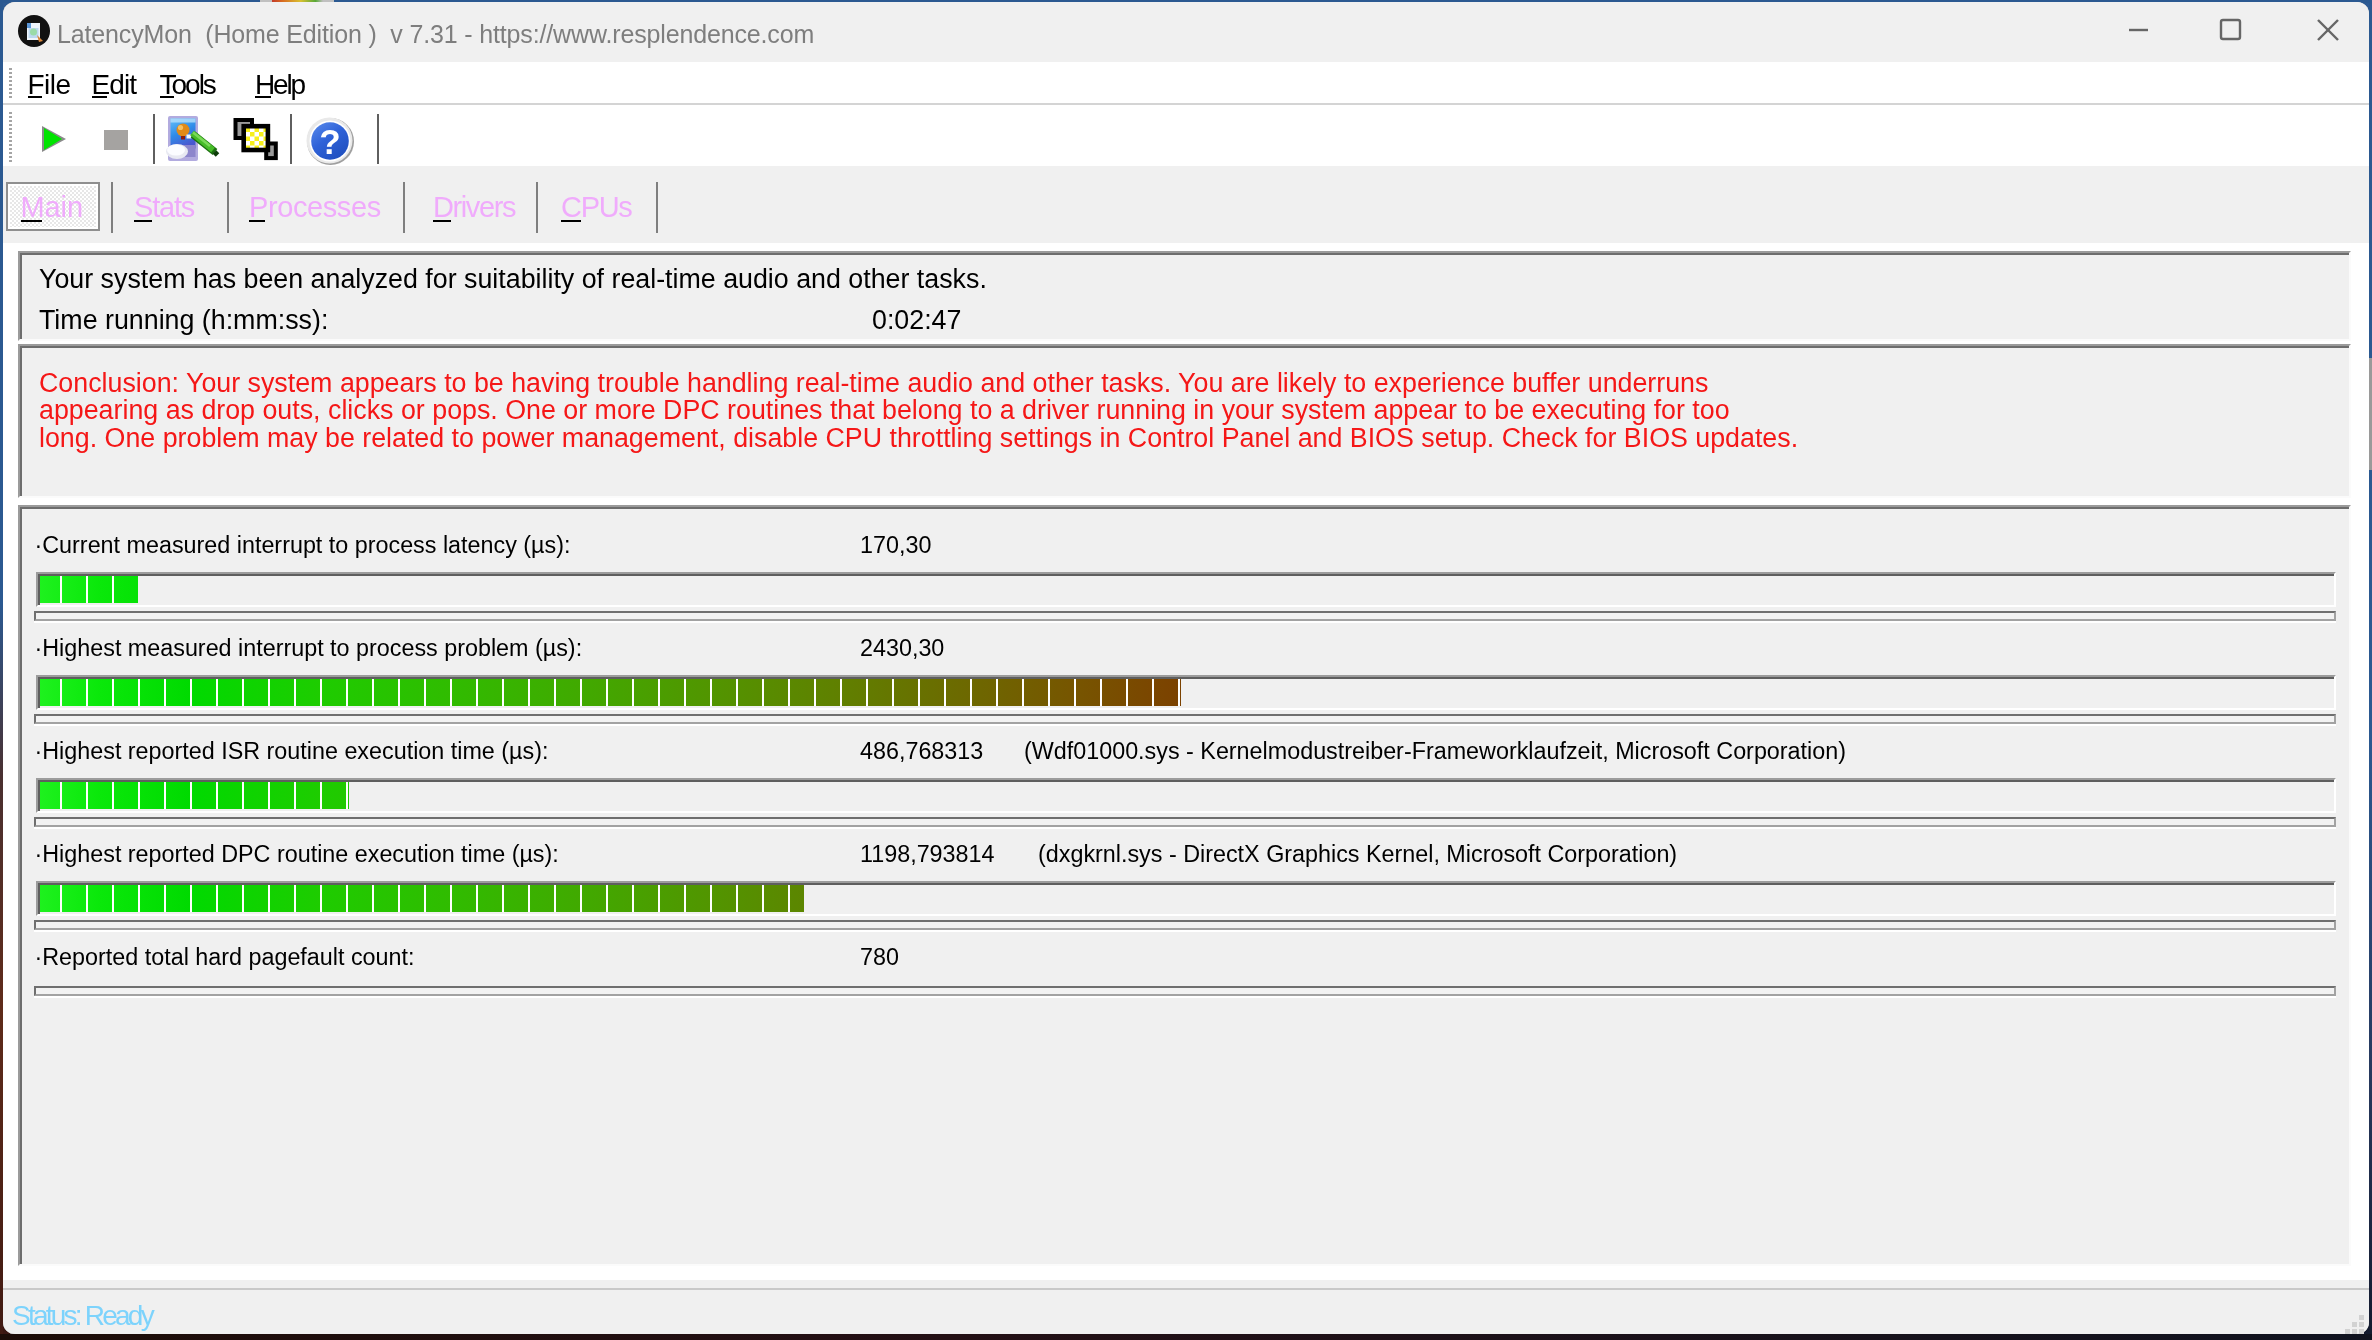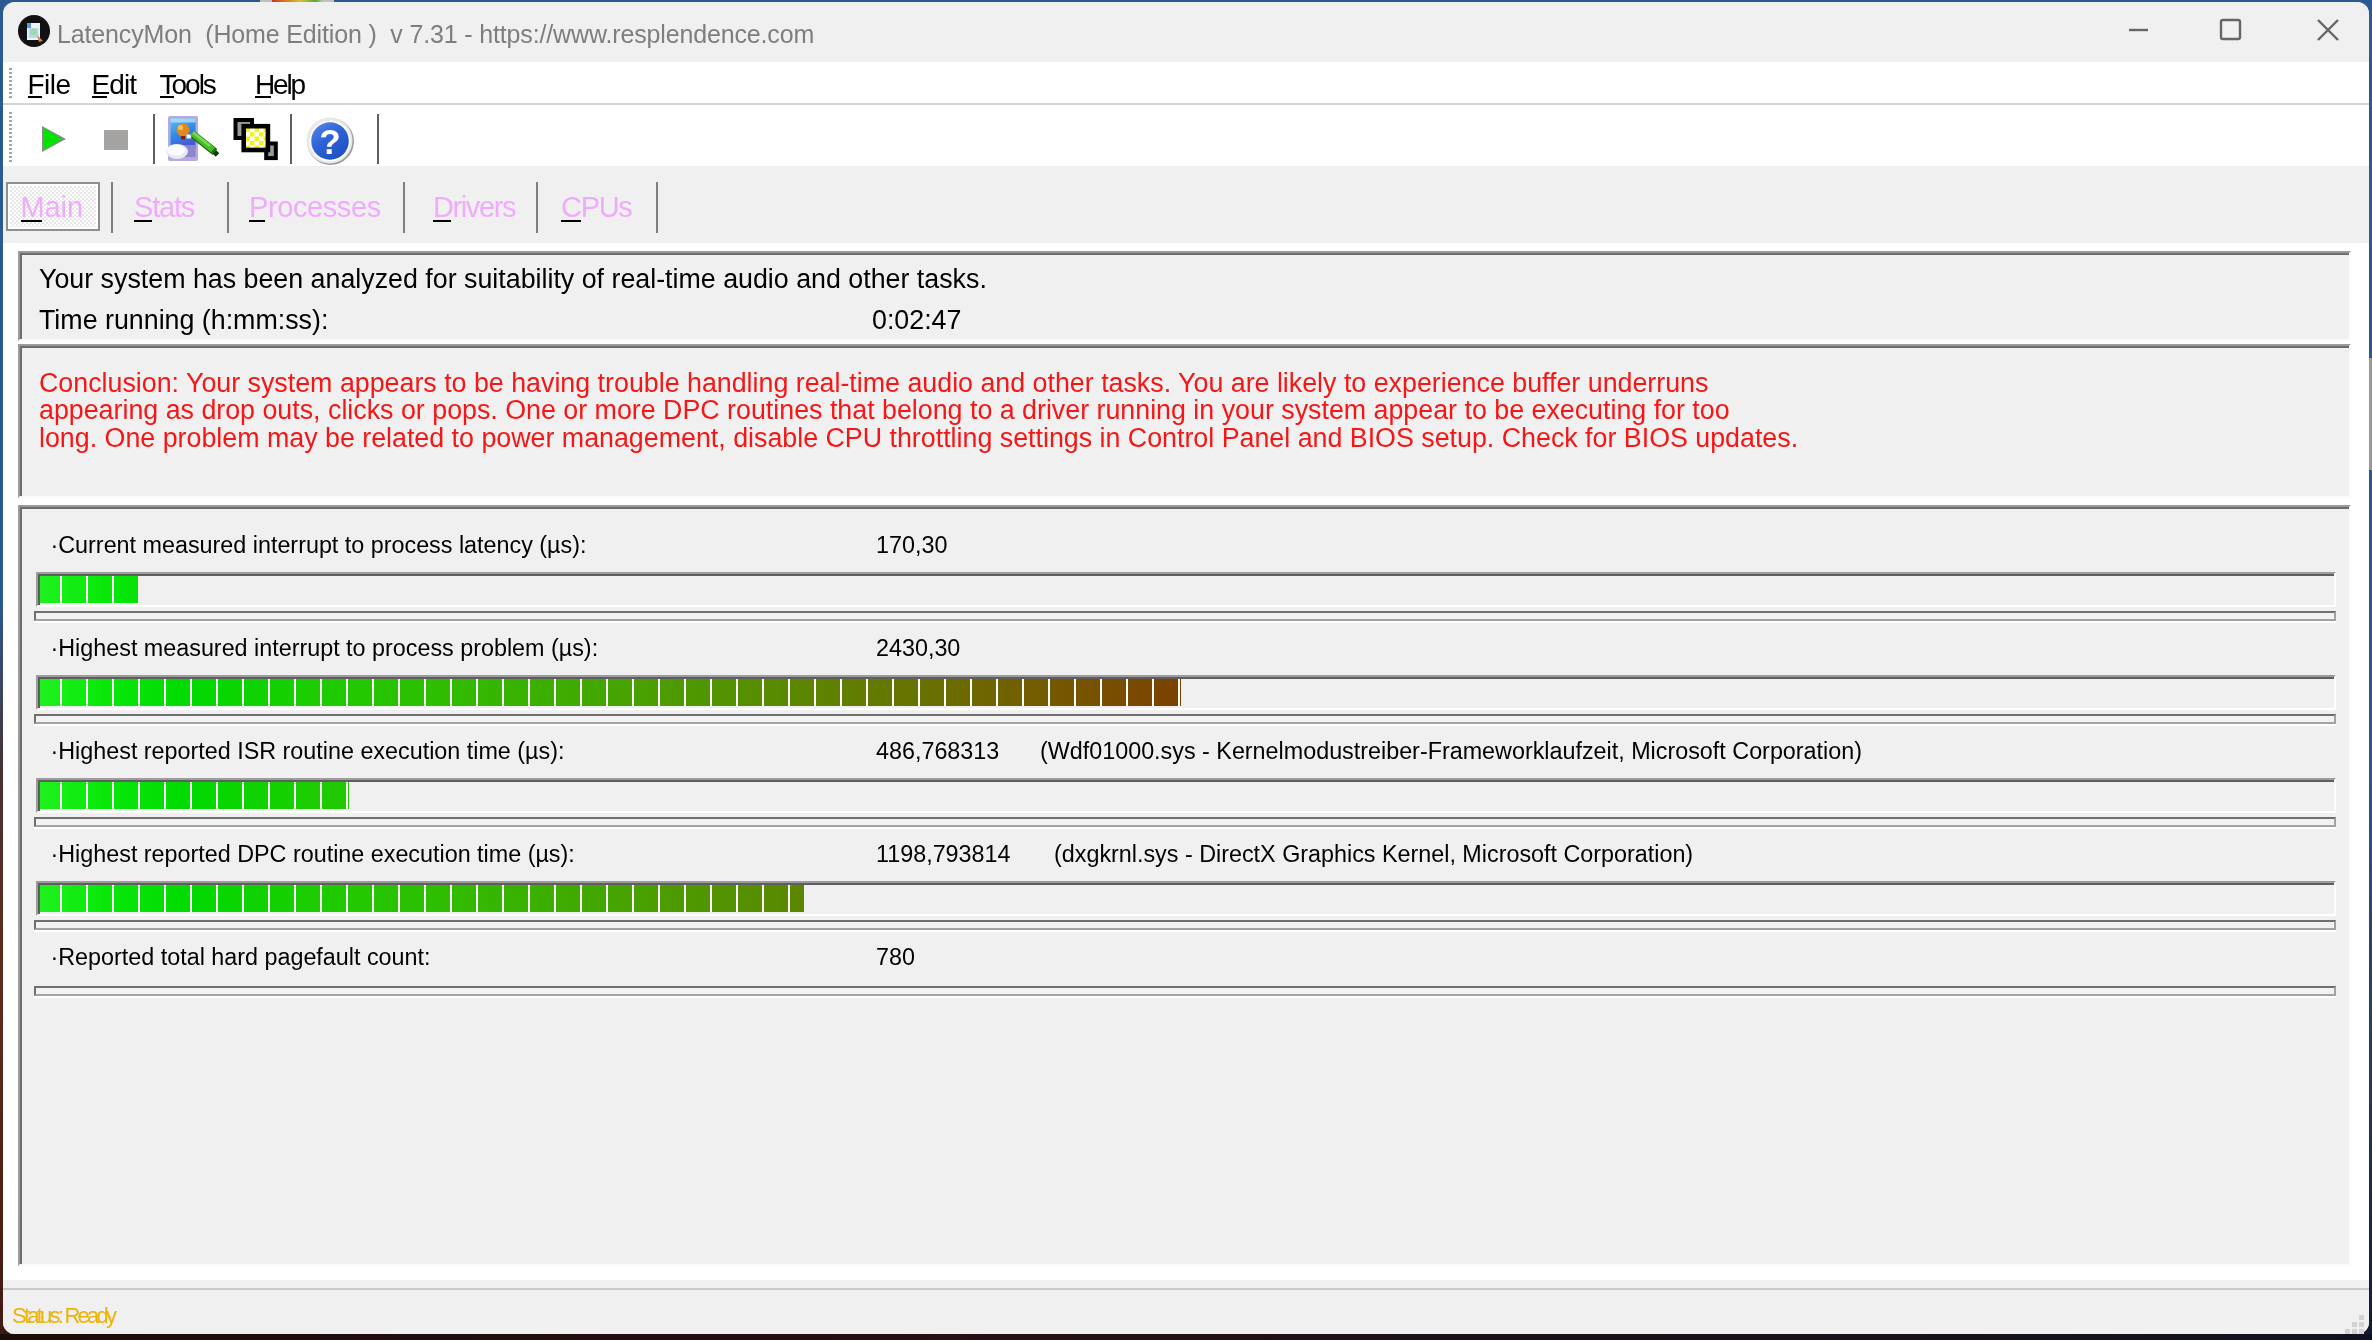--- a/index.html
+++ b/index.html
@@ -47,39 +47,39 @@
   
   #client{left:3px;top:243px;width:2366px;height:1037px;background:#ffffff;}
   .gbox{background:#f0f0f0;border-top:2px solid #9b9b9b;border-left:2px solid #9b9b9b;
         border-right:2px solid #fbfbfb;border-bottom:2px solid #fbfbfb;
         box-shadow:inset 2px 2px 0 #6d6d6d;box-sizing:border-box;}
   #box1{left:18px;top:251px;width:2333px;height:90px;}
   #box2{left:18px;top:344px;width:2333px;height:154px;}
   #box3{left:18px;top:505px;width:2333px;height:761px;}
   .mono{font-family:Liberation Sans, sans-serif;white-space:pre;line-height:1;color:#000;}
   .big{font-size:26.8px;}
-  .sml{font-size:23.33px;margin-left:16px;}
+  .sml{font-size:23.33px;}
   .red{color:#f51717;}
   
   .gbar{left:36px;width:2300px;height:35px;background:#f0f0f0;
     border-top:2px solid #9c9c9c;border-left:2px solid #9c9c9c;
     border-right:2px solid #ffffff;border-bottom:2px solid #ffffff;
     box-shadow:inset 2px 2px 0 #5e5e5e;box-sizing:border-box;}
   .gfill{position:absolute;left:2px;top:2px;height:27px;
     background-image:linear-gradient(90deg,#1ef11e 0px,#0ae80a 60px,#00da00 150px,#1ecc00 280px,#30bc00 410px,#42a800 550px,#549200 690px,#617e00 810px,#6d6800 930px,#775400 1040px,#7b4400 1125px,#7a3a00 1185px,#702800 1500px);
     background-size:2296px 27px;}
   .gfill::after{content:"";position:absolute;left:0;top:0;width:100%;height:100%;
     background:repeating-linear-gradient(90deg,transparent 0 19.9px,#ffffff 19.9px 22.1px,transparent 22.1px 26px);}
   .groove{left:34px;width:2302px;height:10px;background:#f2f2f2;
     border:2px solid #6f6f6f;border-right-color:#a2a2a2;border-bottom-color:#a2a2a2;
     box-shadow:0 2px 0 #ffffff;box-sizing:border-box;}
   
   #statsep{left:3px;top:1288px;width:2366px;height:2px;background:#c9c9c9;z-index:5;}
   #statusbar{left:3px;top:1280px;width:2366px;height:54px;background:#f0f0f0;border-radius:0 0 12px 12px;}
-  #statustxt{left:12px;top:1302px;font-size:22px;letter-spacing:-2.77px;color:#eab308;line-height:28px;text-align:center;}
+  #statustxt{left:12px;top:1302px;font-size:28px;letter-spacing:-2.77px;color:#7dd3fc;line-height:28px;text-align:center;}
   .gd{width:5px;height:5px;background:#d2d2d2;}
 </style>
 </head>
 <body>
 <div class="abs" id="desk-top"></div>
 <div class="abs" style="left:0;top:1310px;width:20px;height:30px;background:#3a1712"></div>
 <div class="abs" style="left:2352px;top:1310px;width:20px;height:30px;background:#131a2e"></div>
 <div class="abs" id="win"></div>
 <div class="abs" id="desk-grad"></div>
 <div class="abs" id="titlebar"></div>

